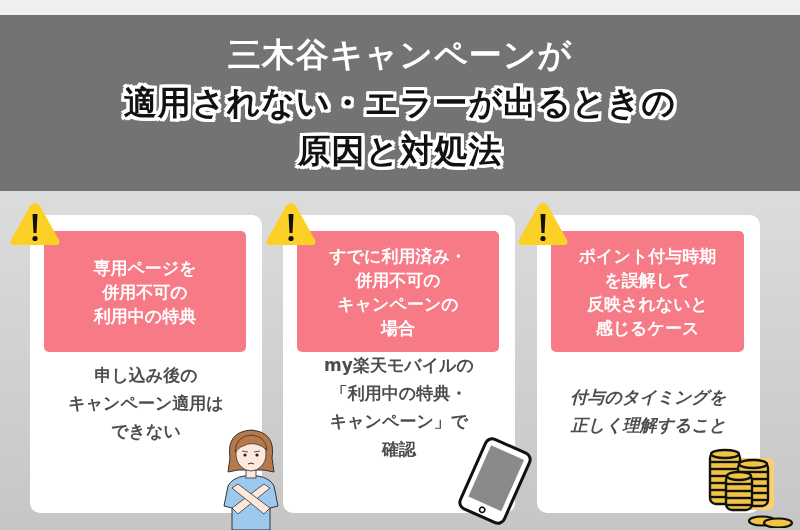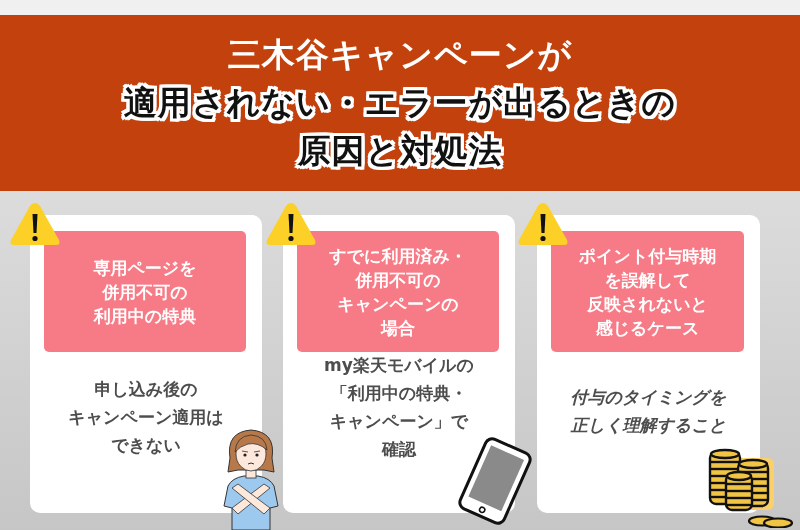--- a/index.html
+++ b/index.html
@@ -4,21 +4,21 @@
   <style>
     * { margin: 0; padding: 0; box-sizing: border-box; }
     html, body { width: 800px; height: 530px; overflow: hidden; }
     body {
       position: relative;
       font-family: "DejaVu Sans", "Liberation Sans", sans-serif;
       background: linear-gradient(to bottom, #f0f0f0 0px, #f0f0f0 15px, #dcdcdc 190px, #c6c6c6 530px);
     }
     .banner {
       position: absolute; left: 0; top: 15px; width: 800px; height: 176px;
-      background: #c2410c;
+      background: #737373;
       display: flex; flex-direction: column; align-items: center; justify-content: center;
       font-weight: bold;
     }
     .title-line {
       font-size: 33px; line-height: 48px; letter-spacing: 1px; white-space: nowrap;
     }
     .title-line.white { color: #ffffff; }
     .title-line.outlined {
       color: #111111;
       text-shadow:
@@ -37,21 +37,21 @@
       position: absolute; left: 14px; right: 16px; top: 16px; height: 121px;
       background: #f77b86; border-radius: 5px;
       display: flex; align-items: center; justify-content: center; text-align: center;
       color: #ffffff; font-weight: bold; font-size: 17px; line-height: 24px;
       padding: 0 4px;
     }
     .body-text {
       position: absolute; left: 8px; right: 8px;
       text-align: center; color: #4d4d4d; font-weight: bold; font-size: 17px; line-height: 28px;
     }
-    .c1 .body-text { top: 160px; }
+    .c1 .body-text { top: 146px; }
     .c2 .body-text { top: 136px; }
     .c3 .body-text { top: 168px; font-style: italic; }
     .warn {
       position: absolute; width: 54px; height: 48px;
     }
     .illust { position: absolute; }
   </style>
 </head>
 <body>
 

